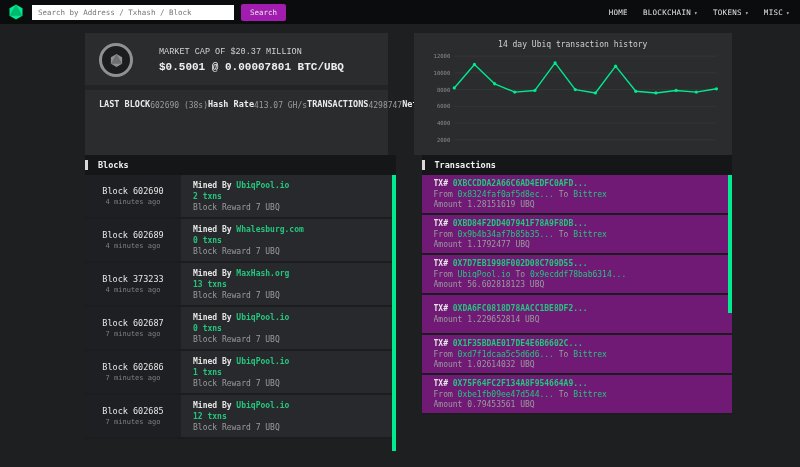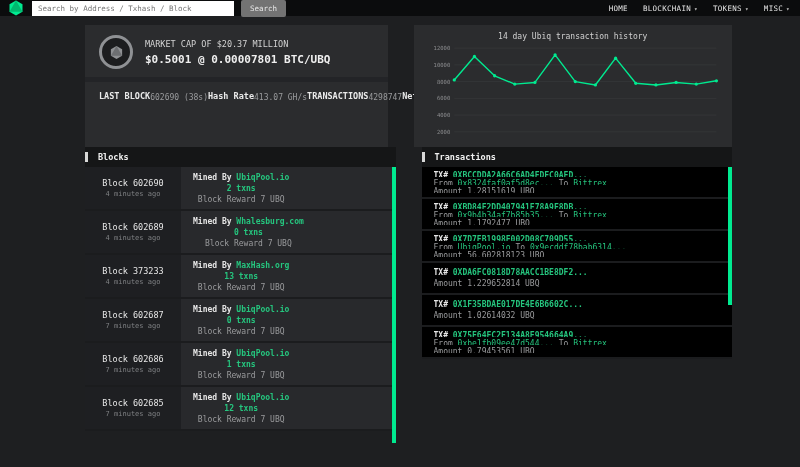--- a/index.html
+++ b/index.html
@@ -3,38 +3,38 @@
 <meta charset="utf-8">
 <style>
   * { box-sizing: border-box; }
   html,body { margin:0; padding:0; }
   body {
     width:800px; height:467px; overflow:hidden;
     background:#1e1f21;
     font-family:"DejaVu Sans Mono", monospace;
   }
   
-  .topbar { height:16px; background:#0b0c0d; display:flex; align-items:center; padding:0 10px 0 8px; gap:7px; }
+  .topbar { height:24px; background:#0b0c0d; display:flex; align-items:center; padding:0 10px 0 8px; gap:7px; }
   .logo { width:17px; height:17px; display:flex; align-items:center; cursor:pointer; }
   .search-input { width:202px; height:15px; font-size:7.5px; border:none; background:#ffffff; color:#444; padding:0 6px; font-family:inherit; outline:none; }
-  .search-btn { height:17px; background:#737373; color:#e9e9e9; border:none; font-size:7.5px; padding:0 9px; font-family:inherit; border-radius:2px; cursor:pointer; }
+  .search-btn { height:17px; background:#a21caf; color:#e9e9e9; border:none; font-size:7.5px; padding:0 9px; font-family:inherit; border-radius:2px; cursor:pointer; }
   .menu { margin-left:auto; display:flex; gap:15px; align-items:center; }
   .menu-item { color:#e4e4e4; font-size:7.5px; letter-spacing:.3px; cursor:pointer; display:flex; align-items:center; gap:3px; white-space:nowrap; }
   .caret { font-size:6px; color:#c2c2c2; }
 
   
   .content { padding:9px 68px 0 85px; }
   .grid-2 { display:flex; gap:26px; }
   .col { flex:1; min-width:0; }
   .lists { }
 
   
   .card { background:#2b2c2e; }
   .stats-card { height:122px; display:flex; flex-direction:column; }
-  .stats-top { display:flex; align-items:center; gap:12px; padding:10px 14px 8px; }
+  .stats-top { display:flex; align-items:center; gap:26px; padding:10px 14px 8px;font-family:Liberation Mono, monospace; }
   .coin-badge { width:34px; height:34px; border-radius:50%; border:3px solid #8f9194; background:#1c1d1f; display:flex; align-items:center; justify-content:center; flex:none; }
   .market-cap { font-size:8.5px; color:#d2d2d2; margin-bottom:4px; white-space:nowrap; }
   .price { font-size:11px; color:#efefef; font-weight:bold; white-space:nowrap; }
   .stats-grid { border-top:5px solid #232427; padding:9px 14px 6px; display:flex; justify-content:space-between; flex:1; }
   .stat-col { display:flex; }
   .stat-col.right { text-align:right; }
   .stat-label { font-size:8.5px; color:#eaeaea; font-weight:bold; white-space:nowrap; }
   .stat-value { font-size:8px; color:#9a9b9d; margin:2px 0 8px; white-space:nowrap;text-align:right; }
 
   
@@ -49,27 +49,27 @@
   .panel-header { height:20px; background:#151617; display:flex; align-items:center; font-size:8.5px; color:#f0f0f0; font-weight:bold; }
   .header-notch { width:3px; height:10px; background:#d8d8d8; margin-right:10px; flex:none; }
   .panel-body { position:relative; }
   .scroll-thumb { position:absolute; right:0; top:0; width:4px; background:#00ea90; z-index:2; cursor:pointer; }
 
   .block-row { display:flex; height:44px; background:#28292c; border-bottom:2px solid #1b1c1e; cursor:pointer; }
   .block-cell { width:96px; flex:none; background:#1e1f22; display:flex; flex-direction:column; align-items:center; justify-content:center; gap:2px; }
   .block-id { font-size:8.5px; color:#e6e6e6; }
   .block-age { font-size:7px; color:#7f8083; }
   .block-info { padding:4px 12px; display:flex; flex-direction:column; justify-content:center; gap:2px; min-width:0; }
-  .b-line { font-size:8px; white-space:nowrap; overflow:hidden;text-align:center; }
+  .b-line { font-size:8px; white-space:nowrap; overflow:hidden; }
   .lbl-strong { color:#e6e6e6; font-weight:bold; }
   .green { color:#25c57e; font-weight:bold; cursor:pointer; }
   .green-soft { color:#25c57e; cursor:pointer; }
   .dim { color:#9a9b9d; }
 
-  .tx-row { height:32px; background:#000000; border-bottom:2px solid #1b1c1e; padding:4px 12px; display:flex; flex-direction:column; justify-content:center; gap:2px; cursor:pointer; }
+  .tx-row { height:40px; background:#701a75; border-bottom:2px solid #1b1c1e; padding:4px 12px; display:flex; flex-direction:column; justify-content:center; gap:2px; cursor:pointer; }
   .tx-line { font-size:8px; white-space:nowrap; overflow:hidden; text-overflow:ellipsis; }
 </style>
 </head>
 <body>
 
 <header class="topbar">
   <span class="logo">
     <svg viewBox="0 0 16 16" width="16" height="16">
       <polygon points="8,0.5 14.5,4.2 14.5,11.8 8,15.5 1.5,11.8 1.5,4.2" fill="#00ea90"></polygon>
       <polygon points="8,0.5 14.5,11.8 1.5,11.8" fill="#00b86f"></polygon>
@@ -270,20 +270,21 @@
           <span class="tx-line dim"><span>Amount</span> <span>56.602818123 UBQ</span></span>
         </div>
 
         <div class="tx-row">
           <span class="tx-line"><span class="lbl-strong">TX#</span> <span class="green">0XDA6FC0818D78AACC1BE8DF2...</span></span>
           <span class="tx-line dim"><span>Amount</span> <span>1.229652814 UBQ</span></span>
         </div>
 
         <div class="tx-row">
           <span class="tx-line"><span class="lbl-strong">TX#</span> <span class="green">0X1F35BDAE017DE4E6B6602C...</span></span>
+          <span class="tx-line dim"><span>From</span> <span class="green-soft">0xd7f1dcaa5c5d6d6...</span> <span>To</span> <span class="green-soft">Bittrex</span></span>
           <span class="tx-line dim"><span>Amount</span> <span>1.02614032 UBQ</span></span>
         </div>
 
         <div class="tx-row">
           <span class="tx-line"><span class="lbl-strong">TX#</span> <span class="green">0X75F64FC2F134A8F954664A9...</span></span>
           <span class="tx-line dim"><span>From</span> <span class="green-soft">0xbe1fb09ee47d544...</span> <span>To</span> <span class="green-soft">Bittrex</span></span>
           <span class="tx-line dim"><span>Amount</span> <span>0.79453561 UBQ</span></span>
         </div>
       </div>
     </div>

